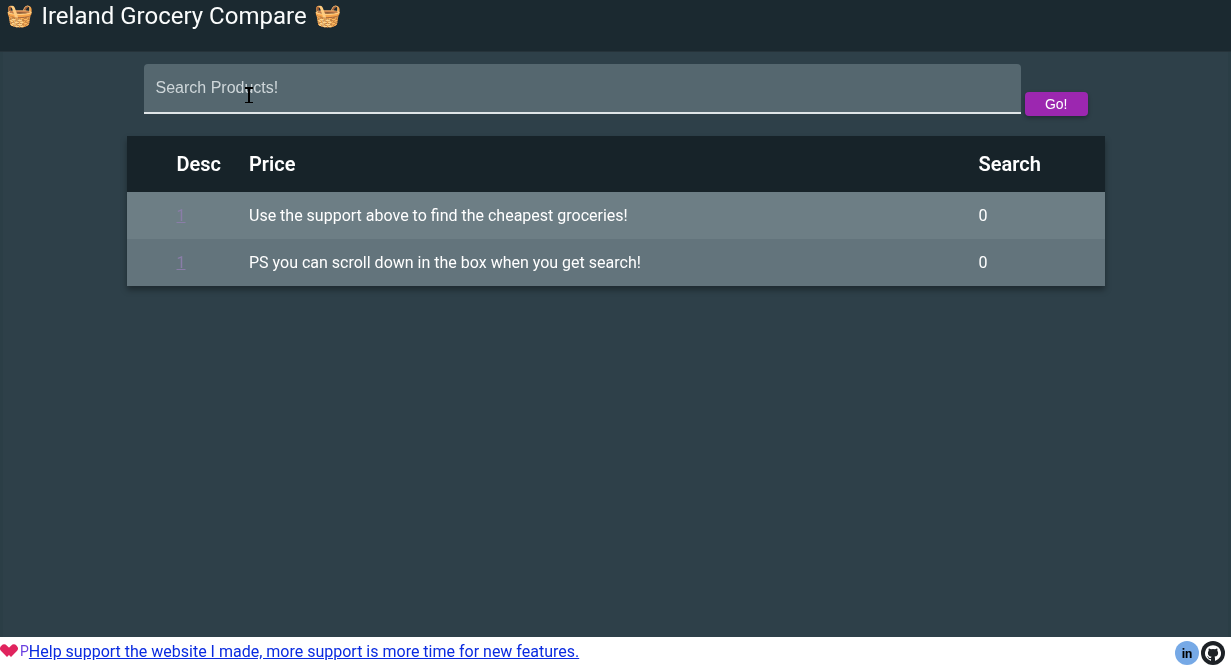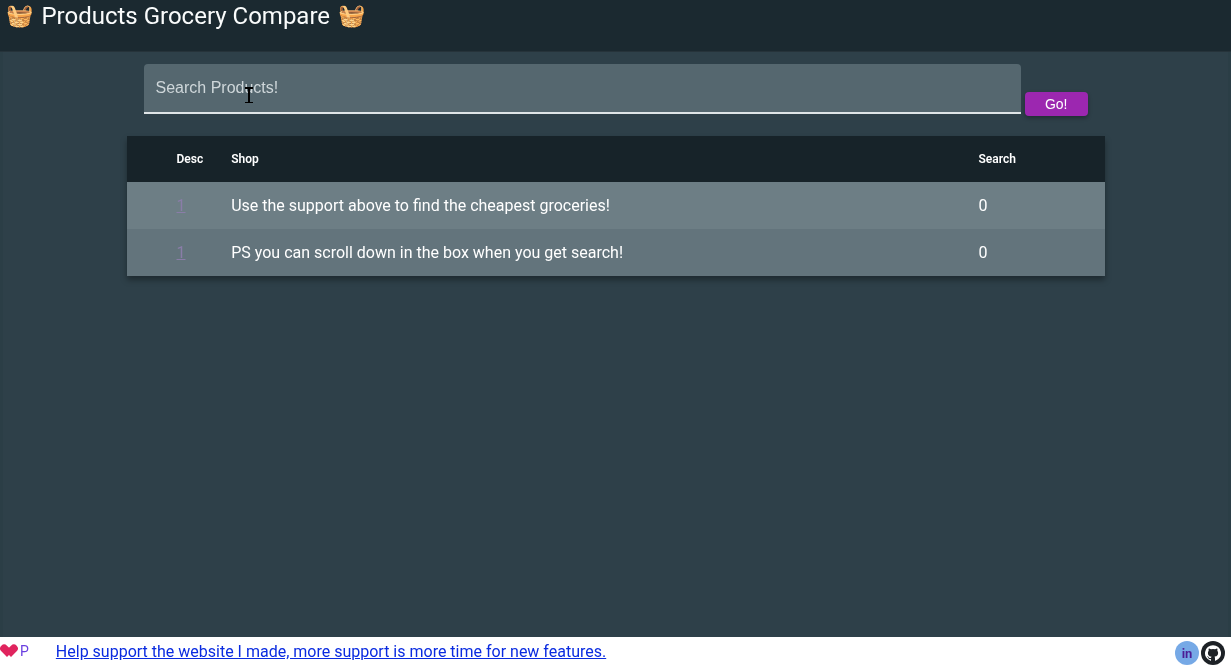--- a/index.html
+++ b/index.html
@@ -89,21 +89,21 @@
     width: 100%;
     border-collapse: collapse;
     font-size: 14px;
   }
   thead tr { background: #172329; }
   thead th {
     text-align: left;
     font-weight: 600;
     padding: 16px 14px;
     color: #fff;
-    font-size: 12px;
+    font-size: 20px;
   }
   th.col-desc { width: 90px; padding-left: 50px;}
   th.col-shop { }
   th.col-price { width: 140px; }
 
   tbody tr { background: #6d7e85; }
   tbody tr:nth-child(even) { background: #63747c; }
   tbody td {
     padding: 14px;
     color: #fff;
@@ -148,37 +148,36 @@
   .heart-shape::after {
     left:-1px;
     transform:rotate(45deg);
     transform-origin:100% 100%;
   }
   .footer .purple { color:#6a3fe0; font-size:14px; }
   .footer a.support {
     color: #0a2be0;
     text-decoration: underline;
     font-size: 16px;
-    margin-left: 27px;
   }
 
   .footer-icons {
     position: absolute;
     right: 6px;
     bottom: 0;
     display: flex;
     gap: 2px;
     align-items: center;
   }
   .icon-circle {
     width: 24px; height: 24px; border-radius: 50%;
     display: flex; align-items: center; justify-content: center;
     font-size: 13px; font-weight: 700;
   }
-  .linkedin { background:#76a9e6; color:#4c1d95; }
+  .linkedin { background:#76a9e6; color:#000000; }
   .github   { background:#1d2126; color:#fff; }
   .github svg { width:16px; height:16px; fill:#fff; }
 
   .cursor-caret {
     position:absolute;
     left: 244px; top: 86px;
     width: 10px; height: 18px;
     pointer-events:none;
   }
   .cursor-caret::before, .cursor-caret::after {
@@ -195,39 +194,39 @@
   }
   .cursor-caret .top { top:1px; }
   .cursor-caret .bot { bottom:1px; }
 </style>
 </head>
 <body>
 
 <div class="topbar">
   <div class="title">
     <span class="basket-icon">🧺</span>
-    <span>Products Grocery Compare</span>
+    <span>Ireland Grocery Compare</span>
     <span class="basket-icon">🧺</span>
   </div>
 </div>
 
 <div class="content">
   <div class="inner">
 
     <div class="search-row">
       <input class="search-input" type="text" placeholder="Search Products!" style="">
       <button class="go-btn">Go!</button>
     </div>
 
     <div class="table-wrap">
       <table>
         <thead>
           <tr>
             <th class="col-desc">Desc</th>
-            <th class="col-shop">Shop</th>
+            <th class="col-shop">Price</th>
             <th class="col-price">Search</th>
           </tr>
         </thead>
         <tbody>
           <tr>
             <td class="col-desc"><a href="#">1</a></td>
             <td>Use the support above to find the cheapest groceries!</td>
             <td>0</td>
           </tr>
           <tr>

